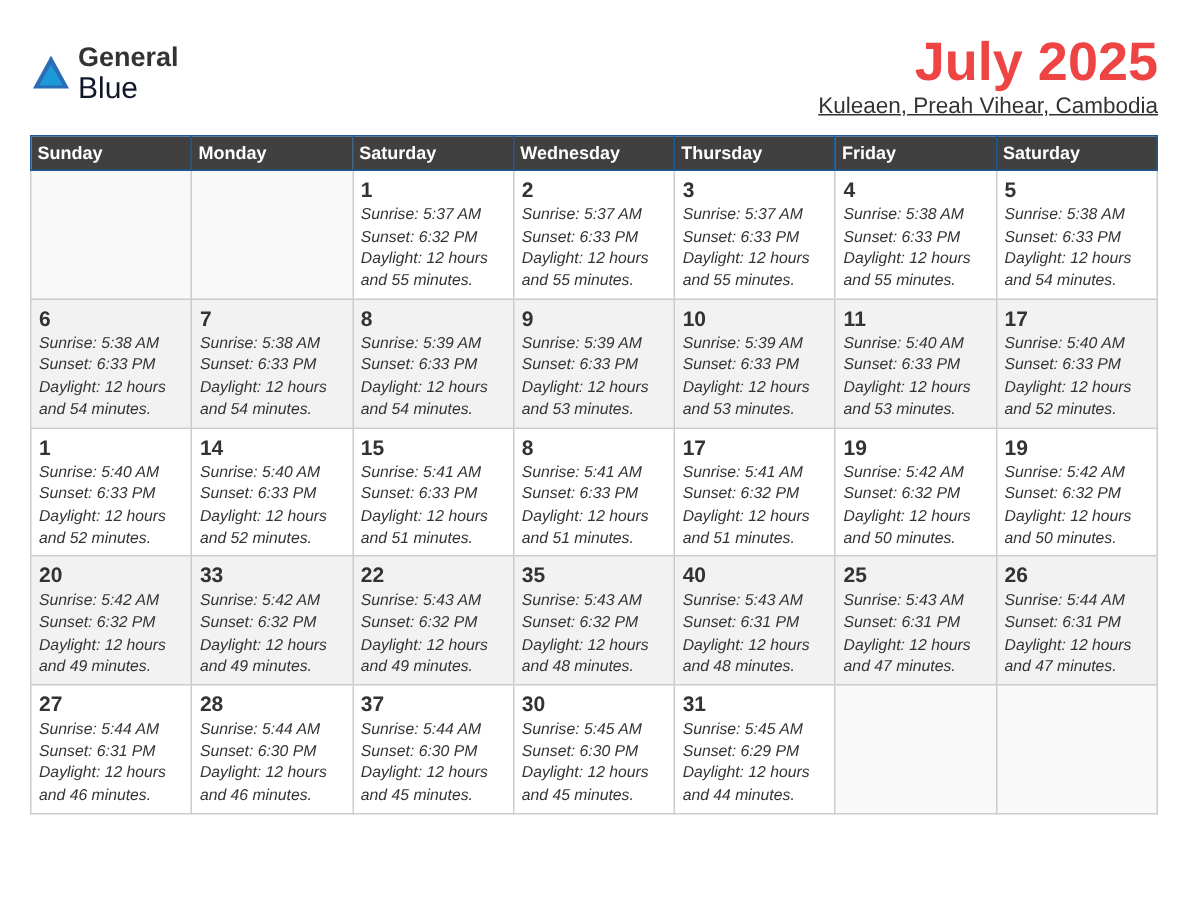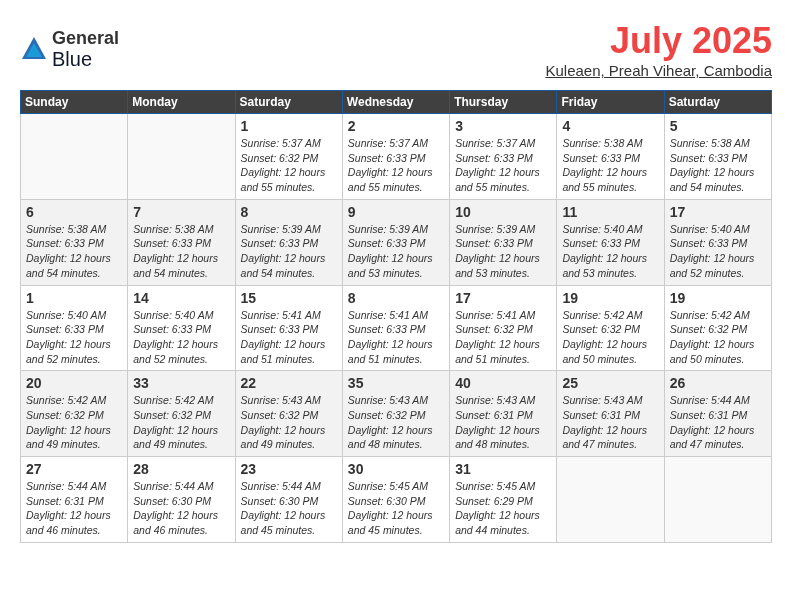--- a/index.html
+++ b/index.html
@@ -328,21 +328,21 @@
 and 46 minutes.</div>
         </td>
         <td>
           <div class="day-number">28</div>
           <div class="day-info" style="white-space: pre-line;">Sunrise: 5:44 AM
 Sunset: 6:30 PM
 Daylight: 12 hours
 and 46 minutes.</div>
         </td>
         <td>
-          <div class="day-number">23</div>
+          <div class="day-number">37</div>
           <div class="day-info" style="white-space: pre-line;">Sunrise: 5:44 AM
 Sunset: 6:30 PM
 Daylight: 12 hours
 and 45 minutes.</div>
         </td>
         <td>
           <div class="day-number">30</div>
           <div class="day-info" style="white-space: pre-line;">Sunrise: 5:45 AM
 Sunset: 6:30 PM
 Daylight: 12 hours

